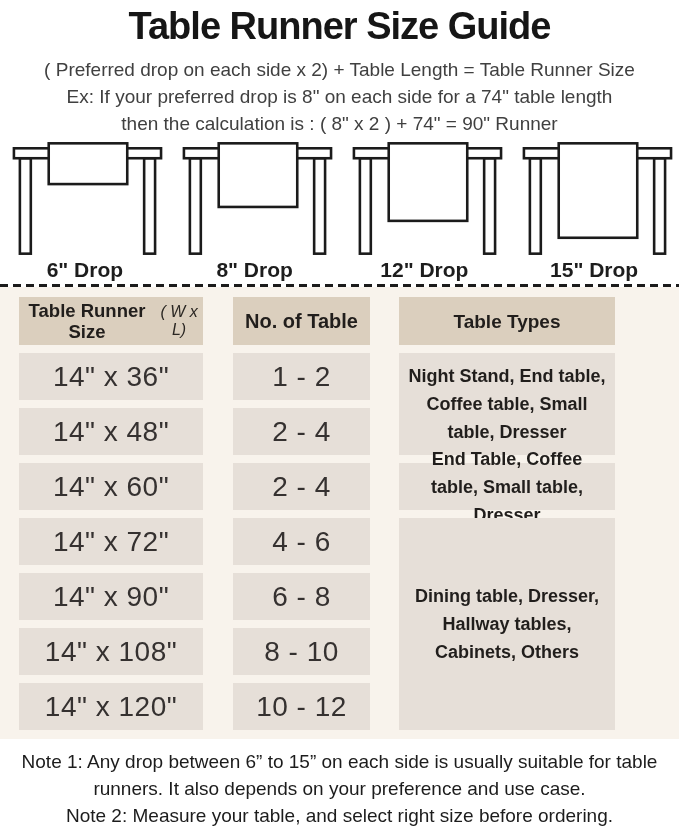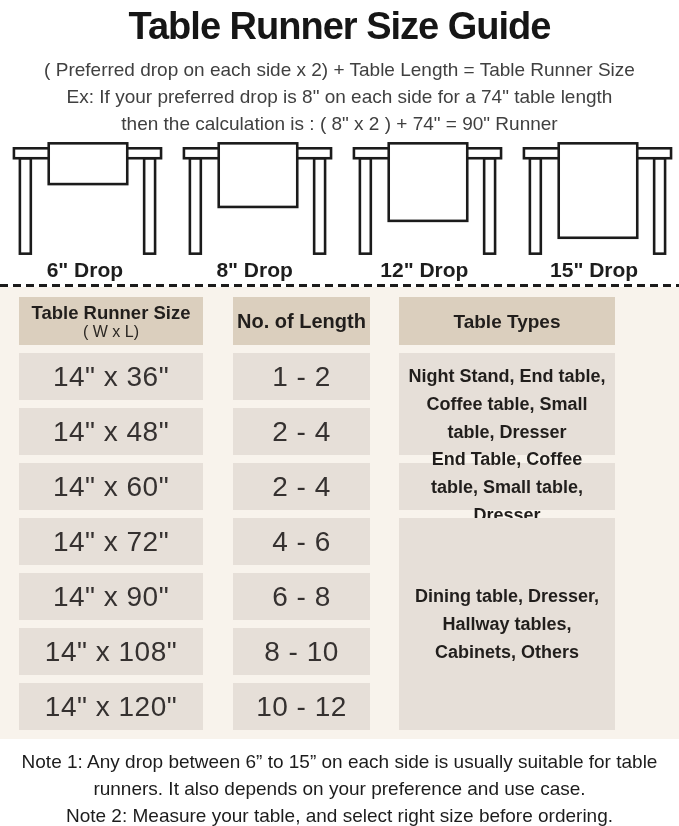--- a/index.html
+++ b/index.html
@@ -33,27 +33,27 @@
     background: #f8f3ec;
     padding: 10px 15px 9px 19px;
     display: flex;
   }
   .col { display: flex; flex-direction: column; }
   .col-sizes { width: 184px; margin-right: 30px; }
   .col-seats { width: 137px; margin-right: 29px; }
   .col-types { width: 216px; }
   .cell {
     background: #e6dfd8;
-    display: flex; flex-direction: column; align-items: center; justify-content: center;
+    display: flex; flex-direction: row; align-items: center; justify-content: center;
     text-align: center; margin-bottom: 8px; flex: none;
   }
   .cell:last-child { margin-bottom: 0; }
   .hdr-cell { background: #dbcfbe; height: 48px; }
   .hdr-line1 { font-size: 18.5px; font-weight: 700; line-height: 21px; color: #211e1c; }
-  .hdr-line2 { font-size: 16px; line-height: 18px; color: #2b2723; }
+  .hdr-line2 { font-size: 16px; line-height: 18px; color: #2b2723; font-style: italic; }
   .hdr-single { font-size: 20px; font-weight: 700; color: #211e1c; }
   .val-cell { height: 47px; font-size: 28px; color: #353130; letter-spacing: 0.5px; }
   .type-cell { font-size: 18px; font-weight: 700; line-height: 28px; color: #211e1c; padding: 4px 8px; }
   .span2 { height: 102px; }
   .span1 { height: 47px; }
   .span4 { height: 212px; }
   
   .notes { margin-top: 9px; text-align: center; font-size: 19px; line-height: 27px; color: #1c1c1c; }
   .notes b { font-weight: 400; }
 </style>
@@ -128,21 +128,21 @@
     <div class="cell val-cell">14" x 48"</div>
     <div class="cell val-cell">14" x 60"</div>
     <div class="cell val-cell">14" x 72"</div>
     <div class="cell val-cell">14" x 90"</div>
     <div class="cell val-cell">14" x 108"</div>
     <div class="cell val-cell">14" x 120"</div>
   </div>
 
   <div class="col col-seats">
     <div class="cell hdr-cell">
-      <div class="hdr-single">No. of Length</div>
+      <div class="hdr-single">No. of Table</div>
     </div>
     <div class="cell val-cell">1 - 2</div>
     <div class="cell val-cell">2 - 4</div>
     <div class="cell val-cell">2 - 4</div>
     <div class="cell val-cell">4 - 6</div>
     <div class="cell val-cell">6 - 8</div>
     <div class="cell val-cell">8 - 10</div>
     <div class="cell val-cell">10 - 12</div>
   </div>
 

